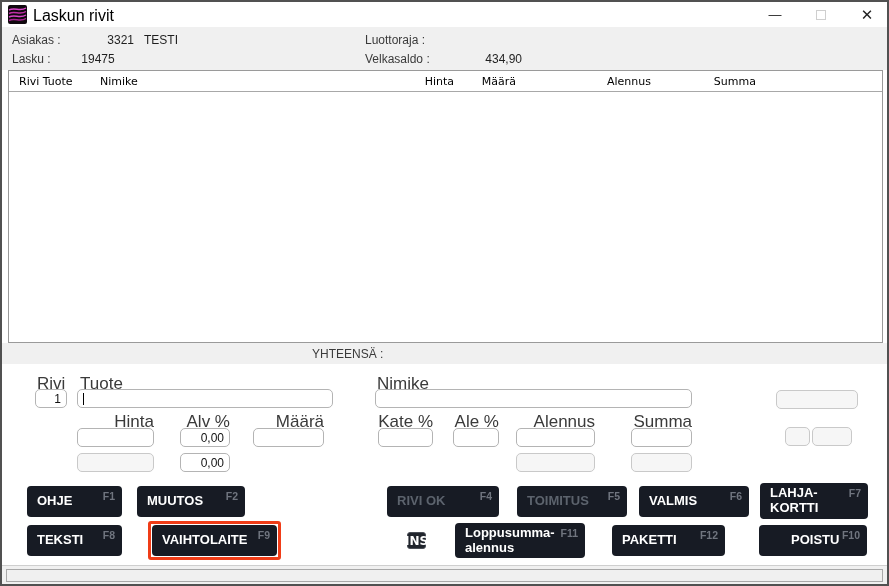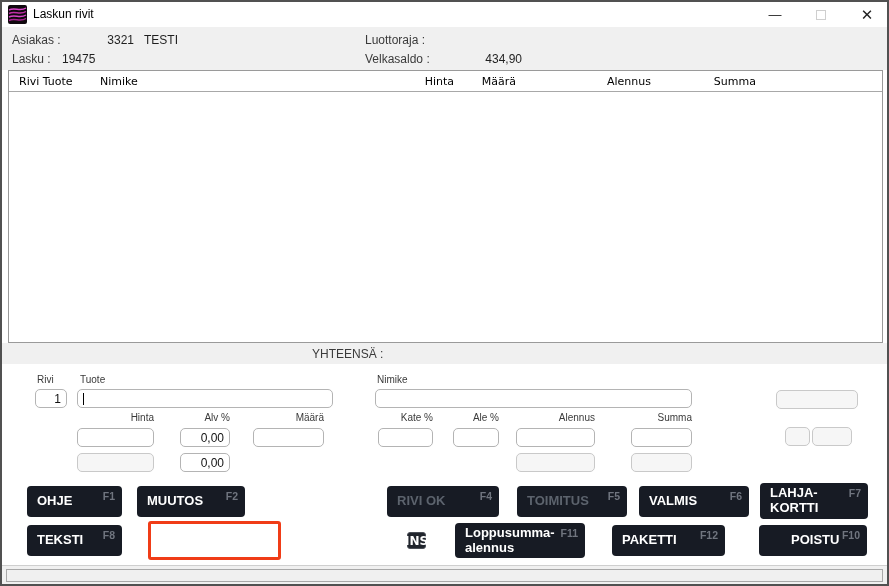--- a/index.html
+++ b/index.html
@@ -5,40 +5,40 @@
   html,body{margin:0;padding:0;background:#d7d7d7;}
   *{box-sizing:border-box;}
   .window{
     position:relative;width:889px;height:586px;background:#ffffff;
     border:2px solid #515151;overflow:hidden;
     font-family:"Liberation Sans","DejaVu Sans",sans-serif;color:#2d2d2d;
   }
   
   .titlebar{position:absolute;left:0;top:0;right:0;height:25px;background:#ffffff;}
   .app-icon{position:absolute;left:6px;top:3px;width:19px;height:19px;}
-  .title-text{position:absolute;left:31px;top:5px;font-size:12px;color:#000;}
+  .title-text{position:absolute;left:31px;top:5px;font-size:16px;color:#000;}
   .win-btn{position:absolute;top:0;width:34px;height:25px;display:flex;align-items:center;justify-content:center;font-size:13px;color:#222;}
   .min-btn{left:756px;}
   .max-btn{left:802px;}
   .max-box{width:10px;height:10px;border:1px solid #cfcfcf;}
   .close-btn{left:848px;font-size:15px;}
   
   .header{position:absolute;left:0;top:25px;right:0;height:43px;background:#f0f0f0;}
   .hlbl{position:absolute;font-size:12px;color:#3a3a3a;white-space:nowrap;}
   .hval{position:absolute;font-size:12px;color:#1f1f1f;white-space:nowrap;text-align:right;}
   
   .table{position:absolute;left:6px;top:68px;width:875px;height:273px;background:#ffffff;border:1px solid #9a9a9a;}
   .thead{position:absolute;left:0;top:0;right:0;height:21px;border-bottom:1px solid #a8a8a8;background:#fff;}
   .th{position:absolute;top:4px;font-size:11px;font-family:"DejaVu Sans",sans-serif;color:#000;white-space:nowrap;}
   
   .totals{position:absolute;left:0;top:341px;right:0;height:21px;background:#f0f0f0;}
   .totals-label{position:absolute;left:310px;top:4px;font-size:12px;color:#3a3a3a;}
   
   .form{position:absolute;left:0;top:362px;right:0;height:118px;background:#ffffff;}
-  .lbl{position:absolute;font-size:10px;color:#3a3a3a;white-space:nowrap;}
+  .lbl{position:absolute;font-size:17px;color:#3a3a3a;white-space:nowrap;}
   .lbl.r{text-align:right;}
   .inp{position:absolute;height:19px;border:1px solid #b4b4b4;border-radius:5px;background:#fff;
        font-family:"Liberation Sans",sans-serif;font-size:12px;color:#111;padding:0 5px;outline:none;}
   .inp.num{text-align:right;}
   .inp.dis{background:#f6f6f6;border-color:#c9c9c9;}
   .caret{position:absolute;width:1px;height:12px;background:#000;}
   
   .btn{position:absolute;background:#171b24;border:none;border-radius:4px;cursor:pointer;
        display:flex;align-items:center;padding-left:10px;text-align:left;}
   .btn .blabel{font-family:"Liberation Sans",sans-serif;font-size:13px;font-weight:bold;color:#ffffff;line-height:1.12;}
@@ -71,21 +71,21 @@
         <span class="max-box"></span>
       </span>
     <span class="win-btn close-btn">✕</span>
   </div>
 
   <div class="header">
     <span class="hlbl" style="left:10px;top:6px;">Asiakas :</span>
     <span class="hval" style="left:60px;top:6px;width:72px;text-align:right;">3321</span>
     <span class="hval" style="left:142px;top:6px;">TESTI</span>
     <span class="hlbl" style="left:10px;top:25px;">Lasku :</span>
-    <span class="hval" style="left:60px;top:25px;width:72px;text-align:left;">19475</span>
+    <span class="hval" style="left:60px;top:25px;width:72px;text-align:center;">19475</span>
     <span class="hlbl" style="left:363px;top:6px;">Luottoraja :</span>
     <span class="hval" style="left:430px;top:6px;width:90px;text-align:right;"></span>
     <span class="hlbl" style="left:363px;top:25px;">Velkasaldo :</span>
     <span class="hval" style="left:430px;top:25px;width:90px;text-align:right;">434,90</span>
   </div>
 
   <div class="table">
     <div class="thead">
       <span class="th" style="left:10px;">Rivi Tuote</span>
       <span class="th" style="left:91px;">Nimike</span>
@@ -160,20 +160,24 @@
   <button class="btn" style="left:758px;top:481px;width:108px;height:36px;">
     <span class="blabel" style="width:62px;">LAHJA-KORTTI</span>
     <span class="fkey">F7</span>
   </button>
 
   <button class="btn" style="left:25px;top:523px;width:95px;height:31px;">
     <span class="blabel">TEKSTI</span>
     <span class="fkey">F8</span>
   </button>
   <div class="hl-frame"></div>
+  <button class="btn" style="left:150px;top:523px;width:125px;height:31px;">
+    <span class="blabel">VAIHTOLAITE</span>
+    <span class="fkey">F9</span>
+  </button>
   <span class="ins-badge">INS</span>
   <button class="btn" style="left:453px;top:521px;width:130px;height:35px;">
     <span class="blabel" style="width:100px;">Loppusumma-alennus</span>
     <span class="fkey">F11</span>
   </button>
   <button class="btn" style="left:610px;top:523px;width:113px;height:31px;">
     <span class="blabel">PAKETTI</span>
     <span class="fkey">F12</span>
   </button>
   <button class="btn" style="left:757px;top:523px;width:108px;height:31px;padding-left:32px;">

